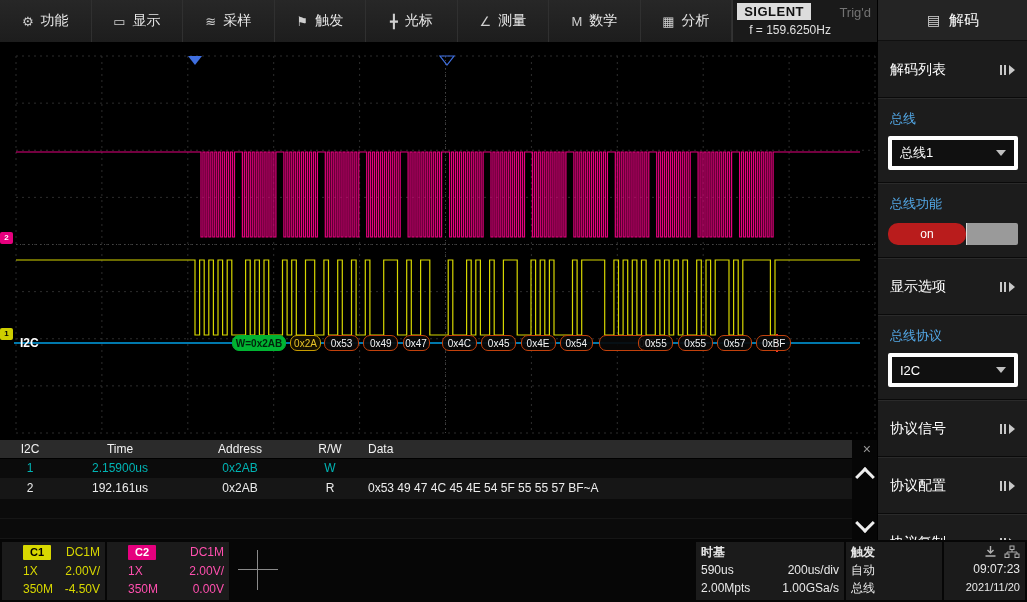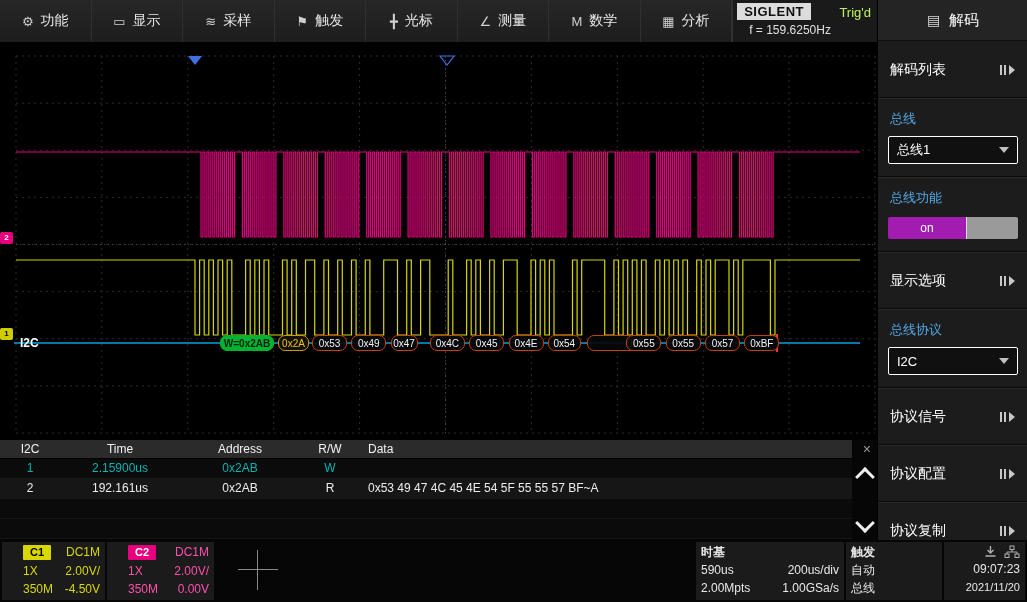--- a/index.html
+++ b/index.html
@@ -9,32 +9,32 @@
   
   .topbar{position:absolute;left:0;top:0;width:877px;height:42px;
           background:linear-gradient(#272727,#1d1d1d);border-bottom:1px solid #000;display:flex;}
   .menu{display:flex;width:733px;}
   .menu-item{flex:1;display:flex;align-items:center;justify-content:center;gap:7px;
              font-size:14px;color:#e8e8e8;border-right:1px solid #303030;cursor:default;}
   .mi-icon{font-size:13px;color:#cfcfcf;}
   .status-cell{position:relative;width:144px;height:42px;background:#1a1a1a;border-left:1px solid #333;}
   .brand{position:absolute;left:4px;top:3px;background:#dcdcdc;color:#101010;
          font-weight:bold;font-size:13px;padding:1px 7px;letter-spacing:.5px;}
-  .trigd{position:absolute;right:6px;top:5px;color:#bef264;font-size:13px;}
+  .trigd{position:absolute;right:6px;top:5px;color:#737373;font-size:13px;}
   .freq{position:absolute;left:16px;top:23px;color:#e0e0e0;font-size:12px;}
 
   
   .scope{position:absolute;left:0;top:42px;width:877px;height:398px;background:#000;}
   .scope svg{position:absolute;left:0;top:0;}
   .bus-name{position:absolute;left:20px;top:294px;font-size:12px;font-weight:bold;color:#fff;}
   .chip{position:absolute;left:0;width:13px;height:12px;font-size:8px;line-height:12px;
         text-align:center;border-radius:2px;font-weight:bold;}
   .chip.c2{top:190px;background:#e6007e;color:#fff;}
   .chip.c1{top:286px;background:#cdcd00;color:#000;}
-  #decode-frames{position:absolute;left:4px;top:293px;width:877px;height:16px;}
+  #decode-frames{position:absolute;left:16px;top:293px;width:877px;height:16px;}
   .frame{position:absolute;top:0;height:16px;line-height:15px;font-size:10px;text-align:center;
          border-radius:7px;box-sizing:border-box;white-space:nowrap;overflow:hidden;}
   .f-write-address{background:#00b432;border:1px solid #00b432;color:#03220c;font-weight:bold;}
   .f-address{background:#151000;border:1px solid #c89c00;color:#e8c428;}
   .f-data{background:rgba(8,8,8,.92);border:1px solid #c2410c;color:#f2f2f2;}
 
   
   .decode-table{position:absolute;left:0;top:440px;width:877px;height:100px;background:#060606;font-size:12px;}
   .dt-row{display:grid;grid-template-columns:60px 120px 120px 60px 1fr;height:19px;line-height:19px;
           border-bottom:1px solid #161616;margin-right:25px;}
@@ -56,36 +56,36 @@
             font-size:15px;color:#fff;background:#242424;border-bottom:1px solid #101010;}
   .sb-title .ti{color:#d8d8d8;font-size:14px;}
   .sb-btn{margin-top:14px;height:30px;display:flex;align-items:center;justify-content:space-between;
           padding:0 12px;color:#fff;font-size:14px;cursor:default;}
   .more-icon{position:relative;width:17px;height:12px;display:inline-block;}
   .more-icon::before{content:"";position:absolute;left:1px;top:1px;width:2px;height:10px;background:#c8c8c8;box-shadow:4px 0 0 #c8c8c8;}
   .more-icon::after{content:"";position:absolute;left:10px;top:1px;border-left:6px solid #c8c8c8;
                     border-top:5px solid transparent;border-bottom:5px solid transparent;}
   .sb-sep{height:1px;background:#0a0a0a;box-shadow:0 1px 0 #2a2a2a;margin-top:12px;}
   .sb-label{margin-top:12px;padding:0 12px;color:#53a9e8;font-size:13px;}
-  .sb-select{margin:8px 10px 0;height:26px;background:#101010;border:1px solid #ffffff;border-radius:2px;
+  .sb-select{margin:8px 10px 0;height:26px;background:#101010;border:4px solid #ffffff;border-radius:2px;
              display:flex;align-items:center;justify-content:space-between;padding:0 8px;font-size:13px;color:#fff;}
   .caret{width:0;height:0;border-left:5px solid transparent;border-right:5px solid transparent;border-top:6px solid #c0c0c0;}
   .toggle{display:flex;height:22px;margin:10px 10px 0;border-radius:2px;overflow:hidden;}
-  .toggle .t-on{flex:0 0 60%;background:#a21caf;color:#fff;display:flex;align-items:center;justify-content:center;font-size:12px;}
+  .toggle .t-on{flex:0 0 60%;background:#b91c1c;color:#fff;display:flex;align-items:center;justify-content:center;font-size:12px;border-radius:10px;}
   .toggle .t-off{flex:1;background:#9a9a9a;border-left:1px solid #dcdcdc;}
 
   
   .bottombar{position:absolute;left:0;top:540px;width:1027px;height:62px;background:#060606;}
   .bb-box{position:absolute;top:2px;height:58px;background:#1b1b1b;box-sizing:border-box;padding:2px 5px;font-size:12px;}
   .chbox{display:flex;flex-direction:column;justify-content:space-between;}
   .ch-row{display:flex;justify-content:space-between;align-items:center;line-height:17px;margin-left:16px;}
   .ch-chip{padding:0 7px;border-radius:1px;font-weight:bold;font-size:11px;line-height:15px;}
   .c1box{left:2px;width:103px;color:#d8d800;}
   .c1box .ch-chip{background:#d8d800;color:#000;}
-  .c2box{left:107px;width:107px;color:#ff4fae;}
+  .c2box{left:107px;width:122px;color:#ff4fae;}
   .c2box .ch-chip{background:#e6007e;color:#fff;}
   .plus-cursor{position:absolute;left:238px;top:10px;width:40px;height:40px;}
   .plus-cursor::before{content:"";position:absolute;left:0;top:19px;width:40px;height:1px;background:#8a8a8a;}
   .plus-cursor::after{content:"";position:absolute;left:19px;top:0;width:1px;height:40px;background:#8a8a8a;}
   .tbbox{left:696px;width:148px;color:#e8e8e8;}
   .tb-head{font-weight:bold;line-height:17px;}
   .tb-row{display:flex;justify-content:space-between;line-height:18px;}
   .trgbox{left:846px;width:96px;color:#e8e8e8;}
   .trg-row{line-height:18px;}
   .clockbox{left:944px;width:81px;color:#e8e8e8;text-align:right;}

